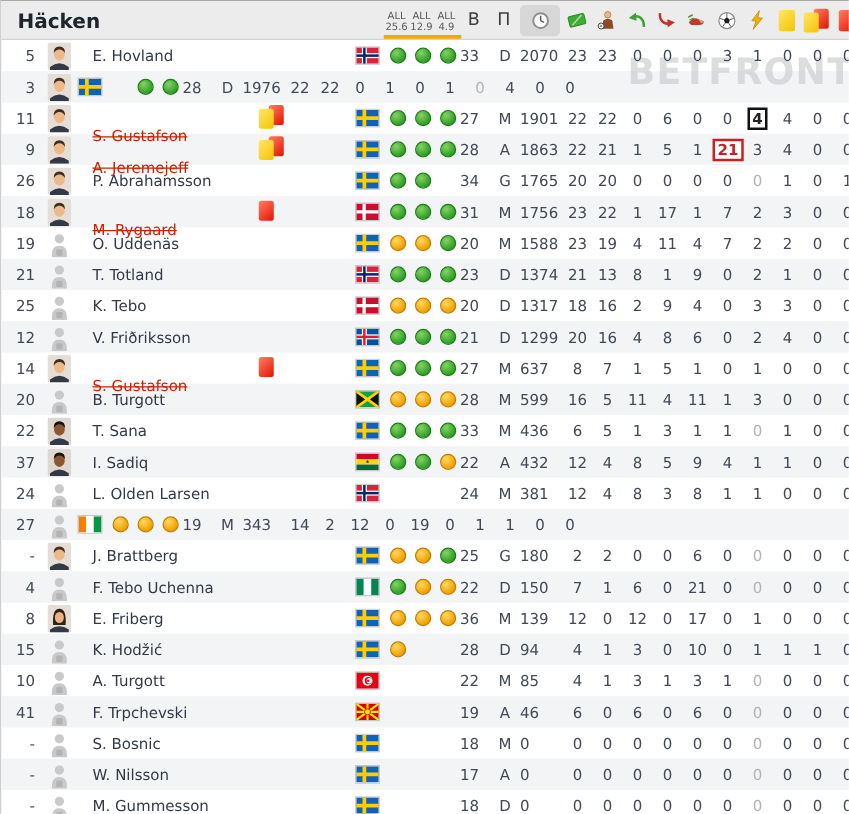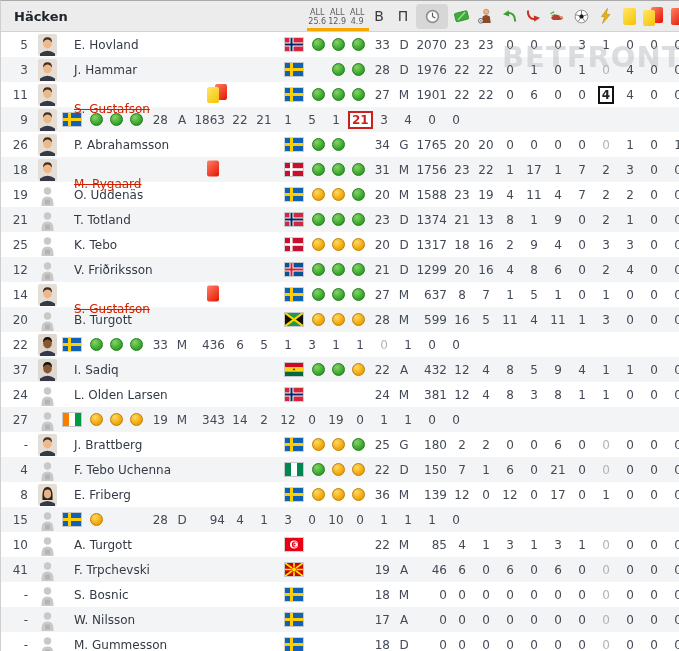--- a/index.html
+++ b/index.html
@@ -2,21 +2,21 @@
 <html><head>
 <meta charset="utf-8">
 <style>
   * { box-sizing: border-box; margin: 0; padding: 0; }
   html,body { width:679px; height:651px; overflow:hidden; background:#fff;
     font-family:"DejaVu Sans","Liberation Sans",sans-serif; position:relative; }
   .table { width:689px; border-top:1px solid #a9a9a9; border-left:1px solid #cfcfcf; position:relative; }
 
   
   .thead { display:flex; height:31px; background:#ececec; border-bottom:1px solid #d2d2d2; position:relative; align-items:center; }
-  .h-team { width:284px; padding-left:13px; font-size:13px; font-weight:bold; color:#20242c; }
+  .h-team { width:284px; padding-left:13px; font-size:16px; font-weight:bold; color:#20242c; }
   .h-flag { width:23px; }
   .h-period { width:20px; text-align:center; font-size:8px; line-height:9px; color:#5a5a5a; padding-top:2px; cursor:pointer; }
   .h-underline { position:absolute; left:306px; top:27px; width:62px; height:3px; background:#f5a700; }
   .h-age, .h-pos { width:24px; font-size:14px; color:#3c3c3c; text-align:center; }
   .h-min { width:34px; display:flex; justify-content:center; align-items:center; }
   .h-min .minbox { width:32px; height:25px; background:#d7d7d7; border-radius:4px; display:flex; justify-content:center; align-items:center; }
   .h-stat { width:24px; display:flex; justify-content:center; align-items:center; }
 
   
   .row { display:flex; height:25px; width:689px; align-items:center; font-size:12px; color:#434a56; }
@@ -26,23 +26,23 @@
   .c-name { width:222px; padding-left:11px; font-size:12px; color:#333a45; position:relative; display:flex; align-items:center; height:100%; }
   .name-text { white-space:nowrap; cursor:pointer; }
   .name-text.strike { color:#cc2200; text-decoration:line-through;margin-top:28px; }
   .susp { position:absolute; left:144px; top:50%; transform:translateY(-50%); }
   .c-flag { width:23px; display:flex; align-items:center; }
   .c-flag svg { box-shadow:0 0 0 1px rgba(0,0,0,.18); }
   .c-dot { width:20px; display:flex; justify-content:center; align-items:center; }
   .dot { width:13px; height:13px; border-radius:50%; }
   .dot.g { background:radial-gradient(circle at 35% 30%, #84d463, #2f9e27 72%); border:1px solid #1e7d18; }
   .dot.y { background:radial-gradient(circle at 35% 30%, #ffd95e, #efa000 72%); border:1px solid #c07e00; }
-  .c-age { width:24px; text-align:right; padding-right:2px; }
+  .c-age { width:24px; padding-right:2px; }
   .c-pos { width:24px; text-align:center; }
-  .c-min { width:34px; text-align:right; padding-right:3px; }
+  .c-min { width:34px; text-align:left; padding-right:3px; }
   .c-stat { width:24px; text-align:center; }
   .c-stat.muted { color:#b3b3b3; }
   .box-black { display:inline-block; min-width:16px; padding:0 2px; border:2px solid #111; font-weight:bold; color:#222; line-height:14px; background:#fff; }
   .box-red { display:inline-block; min-width:20px; padding:0 2px; border:2px solid #cc1f1f; font-weight:bold; color:#cc1f1f; line-height:14px; background:#fff; }
 
   
   .card { display:inline-block; width:12px; height:16px; border-radius:2px; }
   .card.y { background:linear-gradient(135deg,#ffe668,#f5c300); }
   .card.r { background:linear-gradient(135deg,#ff8066,#e21400); }
   .card.hdr { width:13px; height:17px; }
@@ -210,23 +210,20 @@
       <div class="row">
         <div class="c-num">3</div>
         <div class="c-photo">
           <svg width="19" height="22" viewBox="0 0 19 22">
             <rect width="19" height="22" rx="2" fill="#e4ded6"></rect>
             <ellipse cx="9.5" cy="9.5" rx="4.3" ry="5" fill="#edb98a"></ellipse>
             <path d="M5 8.5 Q4.8 3.2 9.5 3.2 Q14.2 3.2 14 8.5 Q12 5.4 9.5 5.6 Q7 5.4 5 8.5 Z" fill="#41301f"></path>
             <path d="M2 22 L2 19.5 Q9.5 13.8 17 19.5 L17 22 Z" fill="#333a45"></path>
           </svg>
         </div>
-        <div class="c-name">
-          <span class="name-text">J. Hammar</span>
-        </div>
         <div class="c-flag">
           <svg width="18" height="13" viewBox="0 0 18 13">
             <rect width="18" height="13" fill="#1161b4"></rect>
             <rect x="5" width="3" height="13" fill="#ffcd00"></rect>
             <rect y="5" width="18" height="3" fill="#ffcd00"></rect>
           </svg>
         </div>
         <div class="c-dot"></div>
         <div class="c-dot">
           <span class="dot g"></span>
@@ -294,20 +291,24 @@
       </div>
       <div class="row">
         <div class="c-num">9</div>
         <div class="c-photo">
           <svg width="19" height="22" viewBox="0 0 19 22">
             <rect width="19" height="22" rx="2" fill="#e4ded6"></rect>
             <ellipse cx="9.5" cy="9.5" rx="4.3" ry="5" fill="#edb98a"></ellipse>
             <path d="M5 8.5 Q4.8 3.2 9.5 3.2 Q14.2 3.2 14 8.5 Q12 5.4 9.5 5.6 Q7 5.4 5 8.5 Z" fill="#41301f"></path>
             <path d="M2 22 L2 19.5 Q9.5 13.8 17 19.5 L17 22 Z" fill="#333a45"></path>
           </svg>
+        </div>
+        <div class="c-name">
+          <span class="name-text strike">A. Jeremejeff</span>
+          <span class="susp"><span class="combo"><span class="card r back"></span><span class="card y front"></span></span></span>
         </div>
         <div class="c-flag">
           <svg width="18" height="13" viewBox="0 0 18 13">
             <rect width="18" height="13" fill="#1161b4"></rect>
             <rect x="5" width="3" height="13" fill="#ffcd00"></rect>
             <rect y="5" width="18" height="3" fill="#ffcd00"></rect>
           </svg>
         </div>
         <div class="c-dot">
           <span class="dot g"></span>
@@ -679,20 +680,23 @@
       <div class="row">
         <div class="c-num">22</div>
         <div class="c-photo">
           <svg width="19" height="22" viewBox="0 0 19 22">
             <rect width="19" height="22" rx="2" fill="#ded8d0"></rect>
             <ellipse cx="9.5" cy="9.5" rx="4.3" ry="5" fill="#8a5733"></ellipse>
             <path d="M5 8.5 Q4.8 3 9.5 3 Q14.2 3 14 8.5 Q12 5.2 9.5 5.4 Q7 5.2 5 8.5 Z" fill="#15110c"></path>
             <path d="M2 22 L2 19.5 Q9.5 13.8 17 19.5 L17 22 Z" fill="#333a45"></path>
           </svg>
         </div>
+        <div class="c-name">
+          <span class="name-text">T. Sana</span>
+        </div>
         <div class="c-flag">
           <svg width="18" height="13" viewBox="0 0 18 13">
             <rect width="18" height="13" fill="#1161b4"></rect>
             <rect x="5" width="3" height="13" fill="#ffcd00"></rect>
             <rect y="5" width="18" height="3" fill="#ffcd00"></rect>
           </svg>
         </div>
         <div class="c-dot">
           <span class="dot g"></span>
         </div>
@@ -967,20 +971,23 @@
       </div>
       <div class="row">
         <div class="c-num">15</div>
         <div class="c-photo">
           <svg width="19" height="22" viewBox="0 0 19 22">
             <circle cx="9.5" cy="7" r="3.7" fill="#c9c9c9"></circle>
             <path d="M3.5 22 L3.5 19.5 Q3.5 12.6 9.5 12.6 Q15.5 12.6 15.5 19.5 L15.5 22 Z" fill="#c9c9c9"></path>
             <rect x="7" y="15.5" width="5" height="5" rx="1" fill="#b3b3b3"></rect>
           </svg>
         </div>
+        <div class="c-name">
+          <span class="name-text">K. Hodžić</span>
+        </div>
         <div class="c-flag">
           <svg width="18" height="13" viewBox="0 0 18 13">
             <rect width="18" height="13" fill="#1161b4"></rect>
             <rect x="5" width="3" height="13" fill="#ffcd00"></rect>
             <rect y="5" width="18" height="3" fill="#ffcd00"></rect>
           </svg>
         </div>
         <div class="c-dot">
           <span class="dot y"></span>
         </div>

